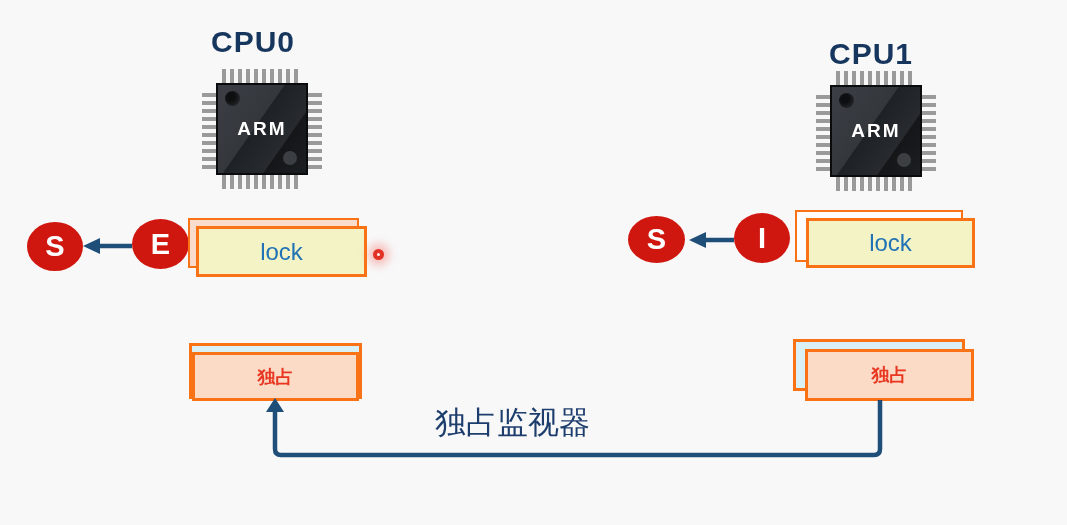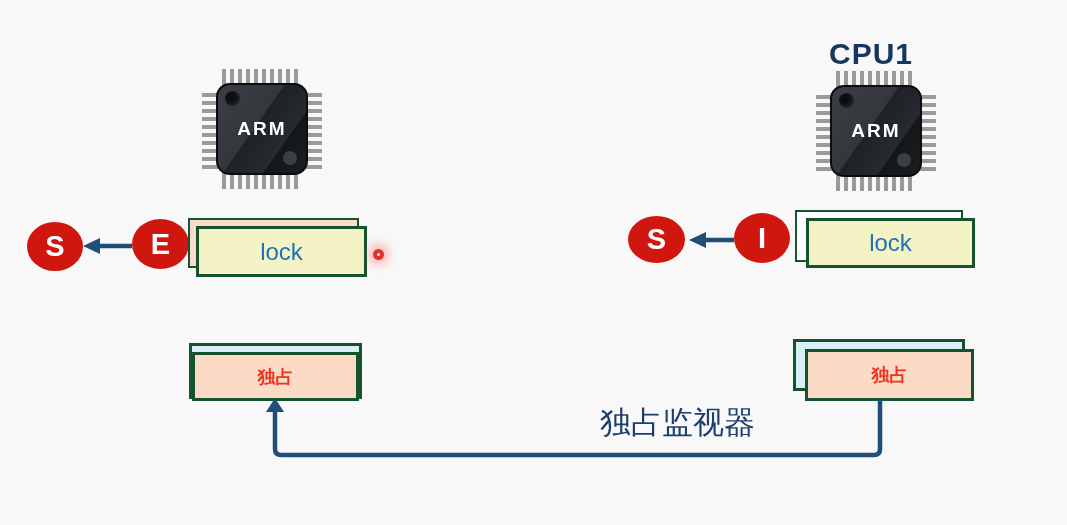--- a/index.html
+++ b/index.html
@@ -20,21 +20,21 @@
   
   .chip{width:122px; height:122px;}
   .pins{position:absolute; background:repeating-linear-gradient(90deg,#9a9a9a 0 4.5px, rgba(0,0,0,0) 4.5px 8px);}
   .pins.top   {left:21px; right:21px; top:1px;    height:16px;}
   .pins.bottom{left:21px; right:21px; bottom:1px; height:16px;}
   .pins.left, .pins.right{background:repeating-linear-gradient(0deg,#9a9a9a 0 4.5px, rgba(0,0,0,0) 4.5px 8px);}
   .pins.left  {top:21px; bottom:21px; left:1px;  width:16px;}
   .pins.right {top:21px; bottom:21px; right:1px; width:16px;}
   .chip-body{
     position:absolute; left:15px; top:15px; right:15px; bottom:15px;
-    border:2px solid #0a0b0c; border-radius:14px;
+    border:2px solid #0a0b0c; border-radius:0;
     background:linear-gradient(125deg,#3b3f45 0%,#34383d 44%,#1e2125 45%,#272a2e 71%,#141618 72%,#1c1f22 100%);
     display:flex; align-items:center; justify-content:center;
   }
   .chip-body::before{
     content:""; position:absolute; left:7px; top:6px; width:15px; height:15px; border-radius:50%;
     background:radial-gradient(circle at 38% 38%, #0d0e10 30%, #2e3236 100%);
   }
   .chip-body::after{
     content:""; position:absolute; right:9px; bottom:8px; width:14px; height:14px; border-radius:50%;
     background:#42464b; opacity:.85;
@@ -42,47 +42,48 @@
   .chip-label{color:#fff; font-weight:bold; font-size:19px; letter-spacing:2px;}
 
   
   .state{
     border-radius:50%; background:var(--state-red); color:#fff;
     display:flex; align-items:center; justify-content:center;
     font-size:29px; font-weight:bold;
   }
 
   
-  .card{border:3px solid #14532d;text-align:center;}
+  .card{border:3px solid #f97316;text-align:center;}
   .lock-front{background:var(--lock-yellow); display:flex; align-items:center; justify-content:center;
     color:var(--lock-text-blue); font-size:24px;}
   .lock-back-peach{background:var(--peach-light); border-width:2px;}
   .lock-back-white{background:var(--card-white); border-width:2px;}
   .mon-back{background:var(--cyan-light);}
   .mon-front{background:var(--peach); display:flex; align-items:center; justify-content:center;
     color:var(--label-red); font-size:18px; font-weight:600;}
 
-  .caption{width:320px; text-align:right; color:var(--caption-navy); font-size:31px; font-weight:500;}
+  .caption{width:320px; text-align:left; color:var(--caption-navy); font-size:31px; font-weight:500;}
 
   
   .laser{
     width:11px; height:11px; border-radius:50%;
     border:4px solid #e23126; background:#fff4f2;
     box-shadow:0 0 10px 5px rgba(242,90,75,.40);
   }
 
   svg.overlay{position:absolute; inset:0; pointer-events:none;}
   .blue-line{stroke:var(--line-blue); stroke-width:4.5; fill:none;}
   .blue-fill{fill:var(--line-blue);}
 </style>
 </head>
 <body>
 
 <div class="canvas">
 
+  <div class="abs cpu-title" style="left:168px; top:25px;">CPU0</div>
 
   <div class="abs chip" style="left:201px; top:68px;">
     <div class="pins top"></div>
     <div class="pins bottom"></div>
     <div class="pins left"></div>
     <div class="pins right"></div>
     <div class="chip-body">
       <span class="chip-label">ARM</span>
     </div>
   </div>

